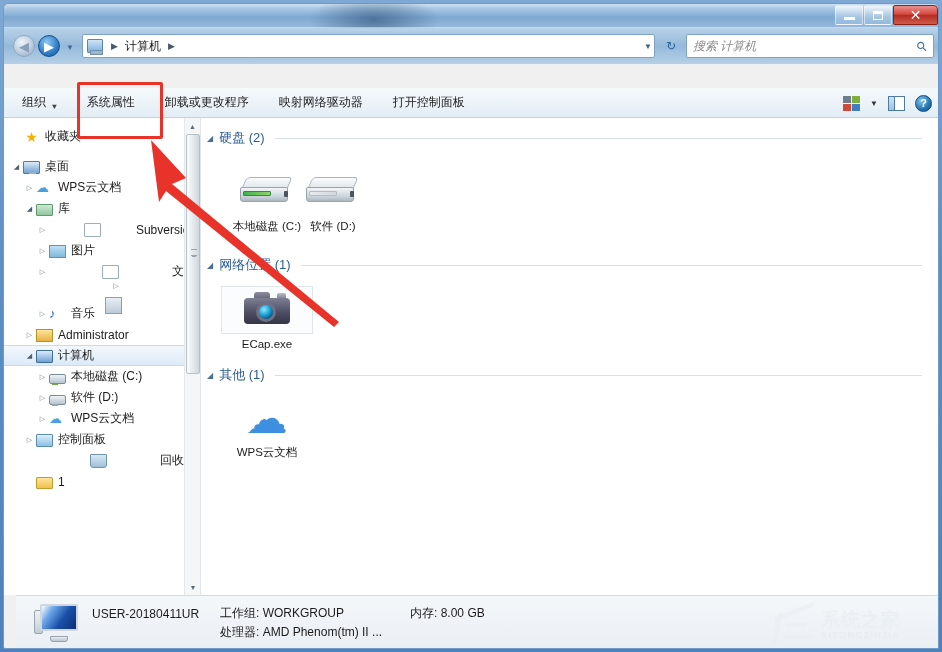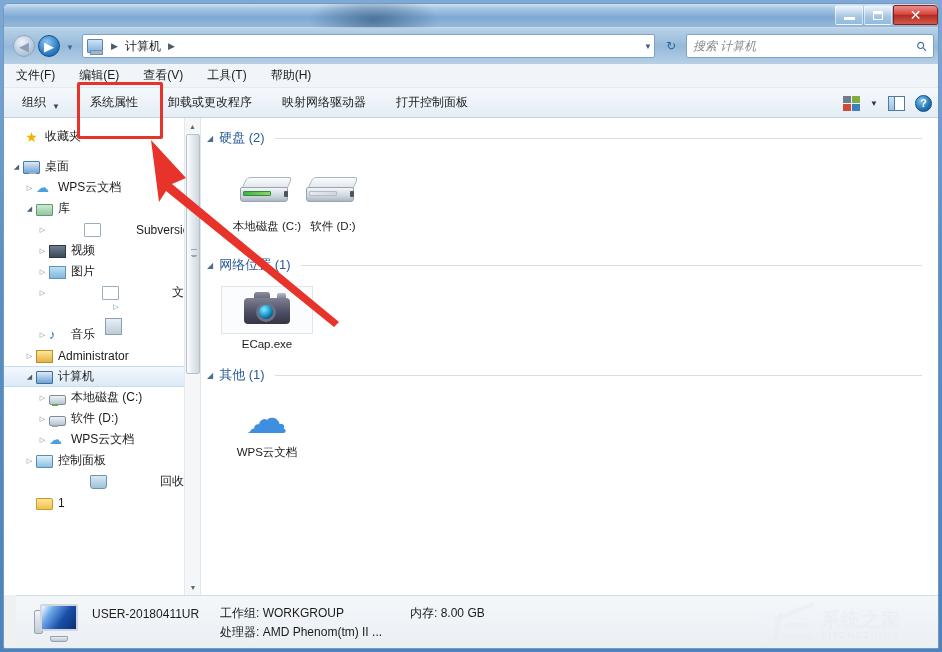--- a/index.html
+++ b/index.html
@@ -132,21 +132,21 @@
   .menuitem { font-size: 12px; color: #1b1b1b; margin-right: 24px; white-space: nowrap; }
 
   
   #toolbar {
     position: absolute; left: 0; top: 84px;
     width: 936px; height: 30px;
     background: linear-gradient(180deg,#f5f9fc 0%,#e4edf5 100%);
     border-bottom: 1px solid #c3d3e0;
     display: flex; align-items: center; padding-left: 18px;
   }
-  .tbitem { font-size: 12px; color: #1b1b1b; margin-right: 30px; white-space: nowrap; display:flex; align-items:flex-end; }
+  .tbitem { font-size: 12px; color: #1b1b1b; margin-right: 30px; white-space: nowrap; display:flex; align-items:flex-end;font-family:Liberation Mono, monospace; }
   .tbitem .caret { font-size: 8px; margin-left: 6px; color:#444; }
   #tb-right { position: absolute; right: 8px; top: 0; height: 30px; display: flex; align-items: center; gap: 10px; }
   .viewicon { width: 17px; height: 15px; display: grid; grid-template-columns: 1fr 1fr; grid-template-rows: 1fr 1fr; gap: 1px; }
   .viewicon i { display:block; }
   .vc1{background:#6f7d8c}.vc2{background:#7fae3f}.vc3{background:#cf4b35}.vc4{background:#3f7fbf}
   .viewcaret { font-size: 8px; color:#333; }
   .paneicon { width: 17px; height: 15px; border: 1px solid #4e7ba6; background:#fff; display:flex; }
   .paneicon i { display:block; height:100%; }
   .paneicon i:first-child { width: 6px; background: linear-gradient(180deg,#cfe3f5,#9cc3e4); border-right:1px solid #4e7ba6;}
   .paneicon i:last-child { flex:1; background:#fff; }
@@ -395,27 +395,20 @@
       <div id="refreshbtn">
           <span>↻</span>
         </div>
 
       <div id="searchbox">
         <input type="text" placeholder="搜索 计算机" style="">
         <span id="searchicon">⚲</span>
       </div>
     </div>
 
-    <div id="menubar">
-      <span class="menuitem">文件(F)</span>
-      <span class="menuitem">编辑(E)</span>
-      <span class="menuitem">查看(V)</span>
-      <span class="menuitem">工具(T)</span>
-      <span class="menuitem">帮助(H)</span>
-    </div>
 
     <div id="toolbar">
       <span class="tbitem">
         <span>组织</span>
         <span class="caret">▼</span>
       </span>
       <span class="tbitem">系统属性</span>
       <span class="tbitem">卸载或更改程序</span>
       <span class="tbitem">映射网络驱动器</span>
       <span class="tbitem">打开控制面板</span>
@@ -458,25 +451,20 @@
             </div>
             <div class="nav-row" style="padding-left: 19px;">
               <span class="arrowcell open">◢</span>
               <span class="nav-icon ic-libfolder"></span>
               <span class="nav-label">库</span>
             </div>
             <div class="nav-row" style="padding-left: 32px;">
               <span class="arrowcell">▷</span>
               <span class="nav-icon ic-doc"></span>
               <span class="nav-label">Subversion</span>
-            </div>
-            <div class="nav-row" style="padding-left: 32px;">
-              <span class="arrowcell">▷</span>
-              <span class="nav-icon ic-video"></span>
-              <span class="nav-label">视频</span>
             </div>
             <div class="nav-row" style="padding-left: 32px;">
               <span class="arrowcell">▷</span>
               <span class="nav-icon ic-pic"></span>
               <span class="nav-label">图片</span>
             </div>
             <div class="nav-row" style="padding-left: 32px;">
               <span class="arrowcell">▷</span>
               <span class="nav-icon ic-doc"></span>
               <span class="nav-label">文档</span>

